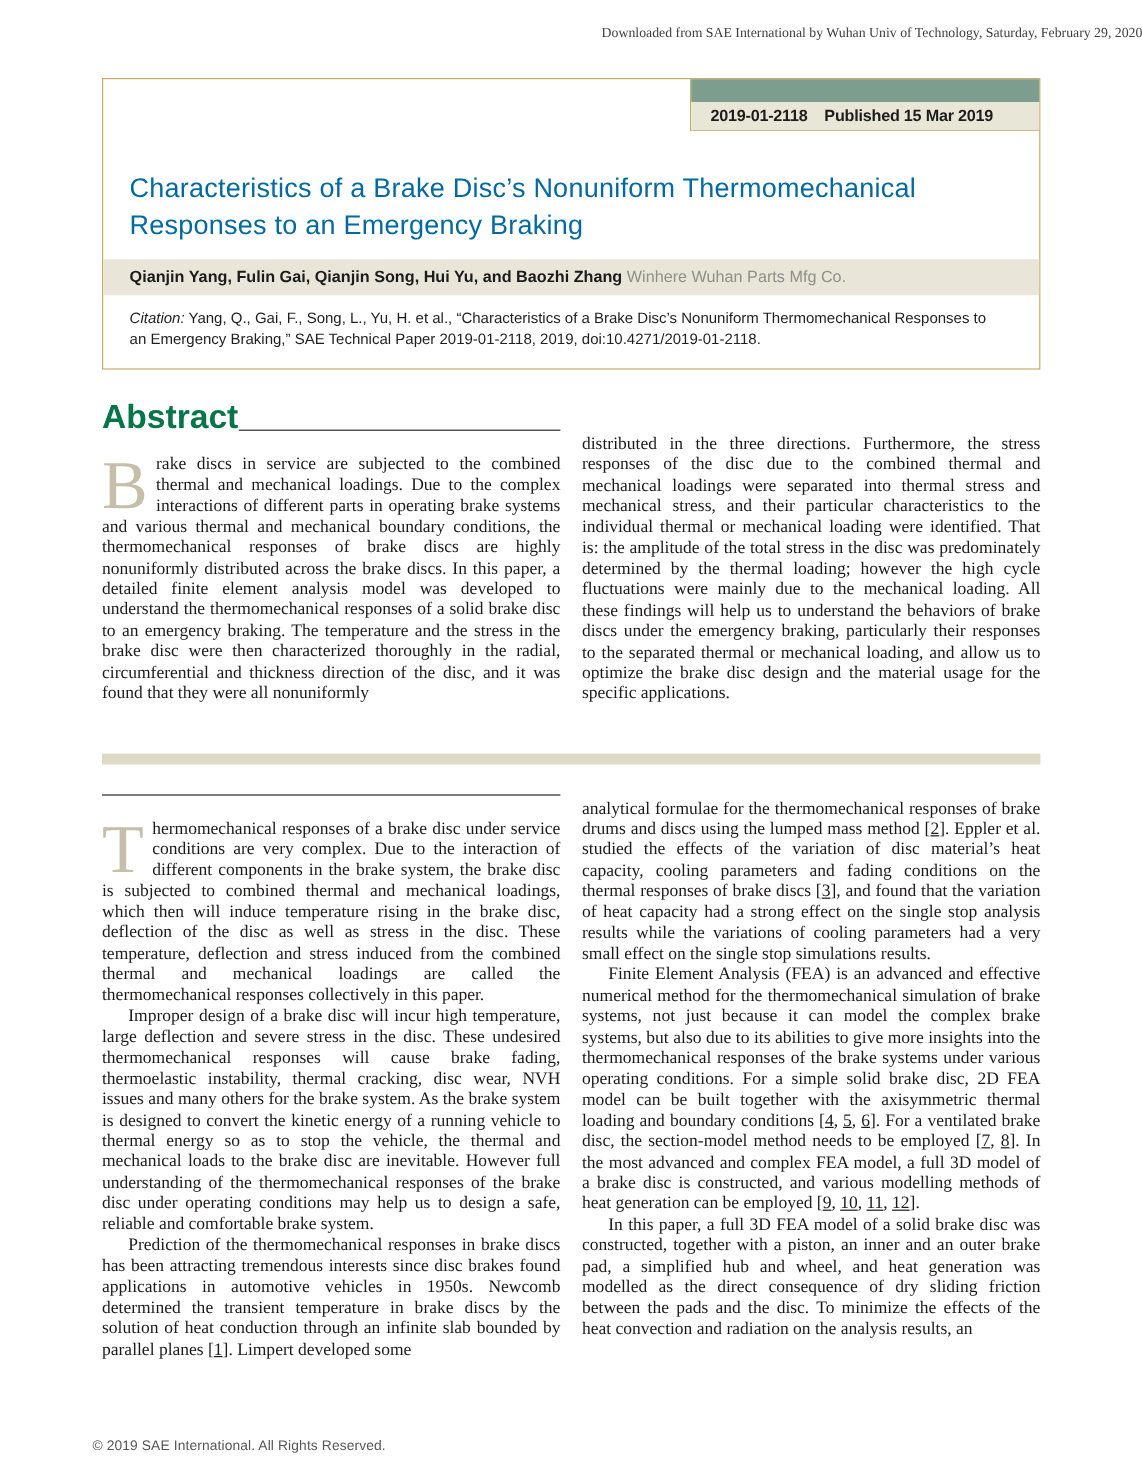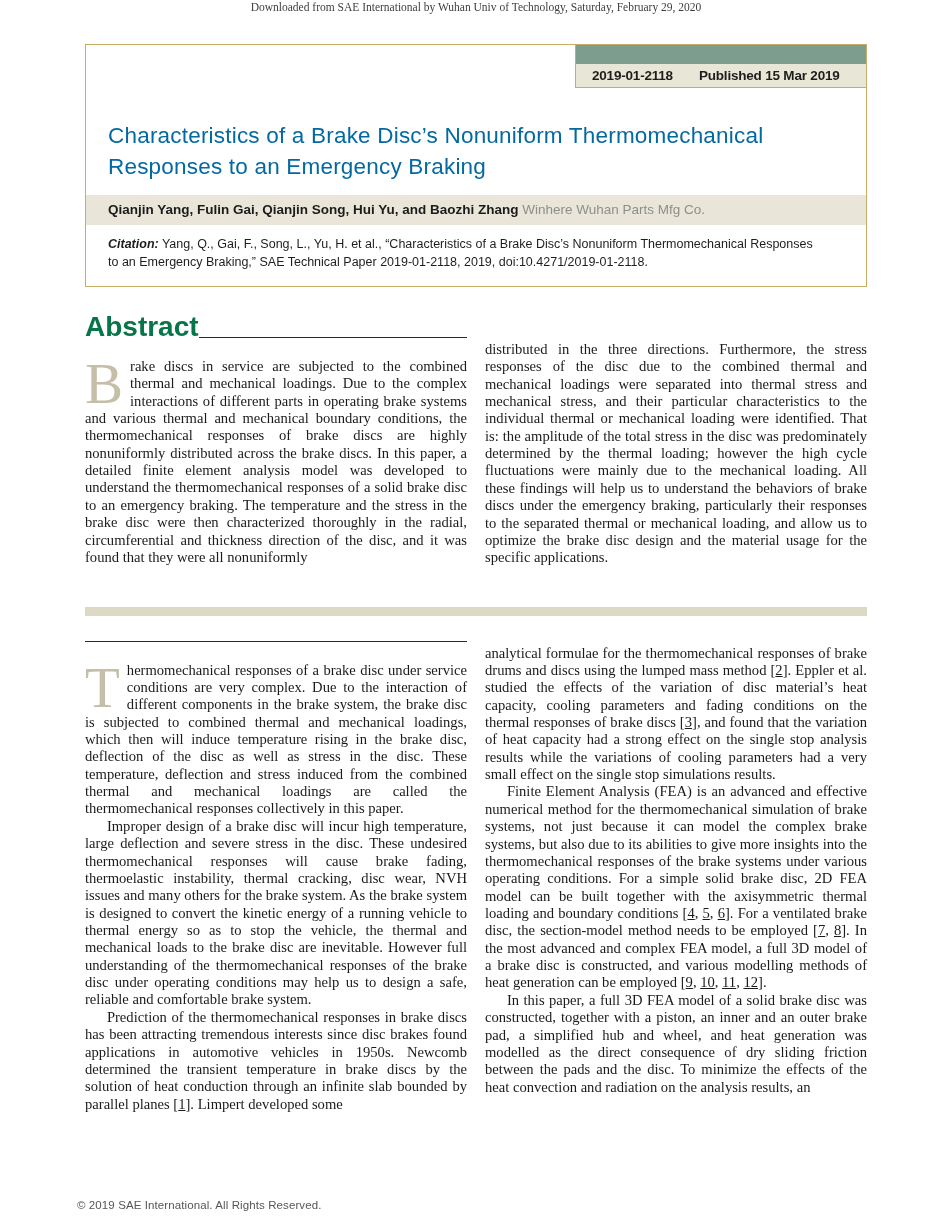--- a/index.html
+++ b/index.html
@@ -2,32 +2,32 @@
 <html><head>
 <meta charset="utf-8">
 <style>
   html,body{margin:0;padding:0;}
   body{
     width:952px;height:1232px;position:relative;overflow:hidden;
     background:#ffffff;color:#231f20;
     font-family:"Liberation Sans",sans-serif;
   }
   .notice{
-    padding-top:1px;text-align:center;
+    padding-top:22px;text-align:right;
     font-family:"Liberation Serif",serif;font-size:11.5px;color:#3e3e3e;
   }
   .content{width:782px;margin:0 auto;}
 
   
   .header-box{margin-top:31px;border:1.5px solid #c9ac66;background:#fff;}
   .pub-row{display:flex;justify-content:flex-end;}
   .pub-block{width:290px;border-left:1.5px solid #c9ac66;border-bottom:1.5px solid #c9ac66;}
   .green-band{height:19px;background:#7d9e8f;}
   .pub-bar{
-    background:#e8e6d7;padding:4px 12px 4px 16px;display:flex;gap:26px;
+    background:#e8e6d7;padding:4px 12px 4px 16px;display:flex;gap:14px;
     font-size:13.5px;font-weight:bold;color:#1d1d1b;letter-spacing:-0.2px;white-space:nowrap;
   }
   .main-row{display:flex;}
   .logo-cell{
     width:121px;flex:0 0 121px;border-right:1.5px solid #c9ac66;
     display:flex;flex-direction:column;align-items:center;padding-top:36px;
   }
   .sae-word{font-size:42px;font-weight:bold;font-style:italic;letter-spacing:-3px;line-height:1;}
   .sae-s,.sae-e{color:#2ea7df;}
   .sae-a{color:#1b4f9e;}
@@ -37,21 +37,21 @@
     color:#0369a1;font-size:22.5px;font-weight:400;line-height:1.38;
     letter-spacing:0.2px;padding-right:60px;margin-top:15px;
   }
   .author-bar{
     background:#e9e6d9;margin:13px 0 0 0;padding:6px 12px 6px 22px;margin-left:-22px;
     font-size:13.5px;line-height:1.3;
   }
   .authors{font-weight:bold;color:#1b1b1b;}
   .affiliation{color:#8e8e8a;}
   .citation{font-size:12.5px;line-height:1.5;color:#1e1e1e;padding:10px 40px 14px 0;}
-  .cite-label{font-weight:bold;font-style:italic;}
+  .cite-label{font-weight:normal;font-style:italic;}
 
   
   .section{margin-top:25px;}
   .section-head{display:flex;align-items:flex-end;gap:0;width:382px;}
   .section-head .h{color:#077449;font-size:28px;font-weight:bold;line-height:1.1;}
   .head-rule{flex:1;border-bottom:1.3px solid #2a2a2a;margin-bottom:5px;}
   .cols{display:flex;gap:18px;margin-top:15px;}
   .col{
     flex:1;min-width:0;font-family:"Liberation Serif",serif;
     font-size:14.6px;line-height:1.19;text-align:justify;color:#1c1a19;

